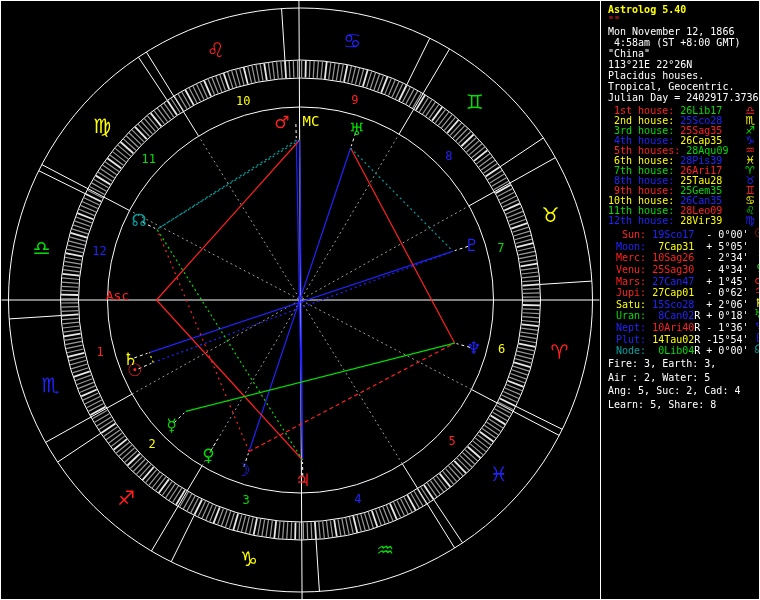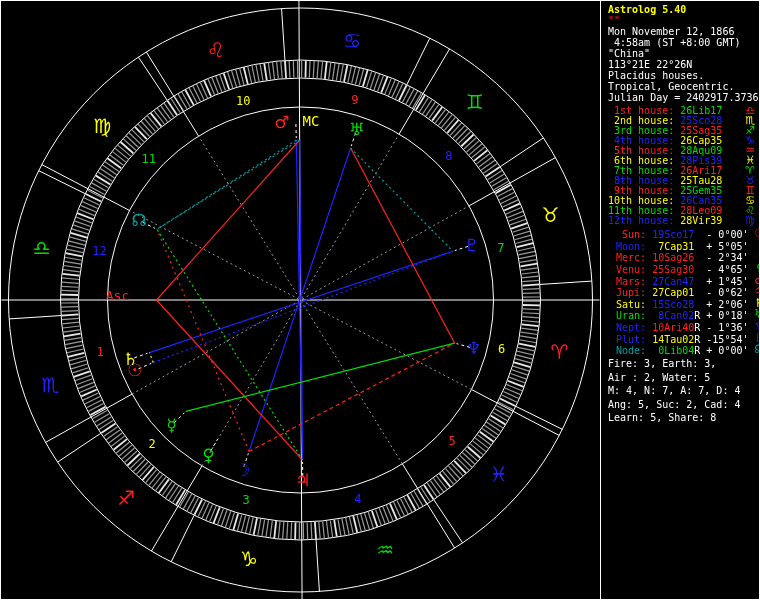--- a/index.html
+++ b/index.html
@@ -497,46 +497,45 @@
       <div class="pl">Placidus houses.</div>
       <div class="pl">Tropical, Geocentric.</div>
       <div class="pl">Julian Day = 2402917.3736</div>
     </div>
 
     <div id="houses-rows">
         <div class="hrow"><span style="color: rgb(255, 32, 32);"> 1st house: </span><span style="color: rgb(0, 221, 0);">26Lib17</span><span class="gl" style="color: rgb(255, 32, 32);">♎</span></div>
         <div class="hrow"><span style="color: rgb(255, 255, 0);"> 2nd house: </span><span style="color: rgb(34, 34, 255);">25Sco28</span><span class="gl" style="color: rgb(255, 255, 0);">♏</span></div>
         <div class="hrow"><span style="color: rgb(0, 221, 0);"> 3rd house: </span><span style="color: rgb(255, 32, 32);">25Sag35</span><span class="gl" style="color: rgb(0, 221, 0);">♐</span></div>
         <div class="hrow"><span style="color: rgb(34, 34, 255);"> 4th house: </span><span style="color: rgb(255, 255, 0);">26Cap35</span><span class="gl" style="color: rgb(34, 34, 255);">♑</span></div>
-        <div class="hrow"><span style="color: rgb(255, 32, 32);"> 5th house: </span><span style="color: rgb(0, 221, 0);">28Aqu09</span><span class="gl" style="color: rgb(255, 32, 32);">♒</span></div>
+        <div class="hrow"><span style="color: rgb(255, 32, 32);"> 5th houses: </span><span style="color: rgb(0, 221, 0);">28Aqu09</span><span class="gl" style="color: rgb(255, 32, 32);">♒</span></div>
         <div class="hrow"><span style="color: rgb(255, 255, 0);"> 6th house: </span><span style="color: rgb(34, 34, 255);">28Pis39</span><span class="gl" style="color: rgb(255, 255, 0);">♓</span></div>
         <div class="hrow"><span style="color: rgb(0, 221, 0); text-align: center;"> 7th house: </span><span style="color: rgb(255, 32, 32);">26Ari17</span><span class="gl" style="color: rgb(0, 221, 0);">♈</span></div>
         <div class="hrow"><span style="color: rgb(34, 34, 255);"> 8th house: </span><span style="color: rgb(255, 255, 0);">25Tau28</span><span class="gl" style="color: rgb(34, 34, 255);">♉</span></div>
         <div class="hrow"><span style="color: rgb(255, 32, 32); margin-top: 20px;"> 9th house: </span><span style="color: rgb(0, 221, 0);">25Gem35</span><span class="gl" style="color: rgb(255, 32, 32);">♊</span></div>
         <div class="hrow"><span style="color: rgb(255, 255, 0);">10th house: </span><span style="color: rgb(34, 34, 255);">26Can35</span><span class="gl" style="color: rgb(255, 255, 0);">♋</span></div>
         <div class="hrow"><span style="color: rgb(0, 221, 0);">11th house: </span><span style="color: rgb(255, 32, 32);">28Leo09</span><span class="gl" style="color: rgb(0, 221, 0);">♌</span></div>
         <div class="hrow"><span style="color: rgb(34, 34, 255);">12th house: </span><span style="color: rgb(255, 255, 0);">28Vir39</span><span class="gl" style="color: rgb(34, 34, 255);">♍</span></div>
       </div>
     <div id="planets-rows">
         <div class="prow"><span style="color: rgb(255, 32, 32);"> Sun: </span><span style="color: rgb(34, 34, 255);">19Sco17</span><span style="color: rgb(255, 255, 255);"> </span><span style="color: rgb(255, 255, 255);"> - 0°00'</span><span class="pgl" style="color: rgb(255, 32, 32);">☉</span></div>
         <div class="prow"><span style="color: rgb(34, 34, 255);">Moon: </span><span style="color: rgb(255, 255, 0);"> 7Cap31</span><span style="color: rgb(255, 255, 255);"> </span><span style="color: rgb(255, 255, 255);"> + 5°05'</span><span class="pgl" style="color: rgb(34, 34, 255);">☽</span></div>
         <div class="prow"><span style="color: rgb(255, 32, 32);">Merc: </span><span style="color: rgb(255, 32, 32);">10Sag26</span><span style="color: rgb(255, 255, 255);"> </span><span style="color: rgb(255, 255, 255);"> - 2°34'</span><span class="pgl" style="color: rgb(0, 221, 0);">☿</span></div>
-        <div class="prow"><span style="color: rgb(255, 32, 32); margin-top: 20px;">Venu: </span><span style="color: rgb(255, 32, 32);">25Sag30</span><span style="color: rgb(255, 255, 255);"> </span><span style="color: rgb(255, 255, 255);"> - 4°65'</span><span class="pgl" style="color: rgb(0, 221, 0);">♀</span></div>
+        <div class="prow"><span style="color: rgb(255, 32, 32); margin-top: 20px;">Venu: </span><span style="color: rgb(255, 32, 32);">25Sag30</span><span style="color: rgb(255, 255, 255);"> </span><span style="color: rgb(255, 255, 255);"> - 4°34'</span><span class="pgl" style="color: rgb(0, 221, 0);">♀</span></div>
         <div class="prow"><span style="color: rgb(255, 32, 32);">Mars: </span><span style="color: rgb(34, 34, 255);">27Can47</span><span style="color: rgb(255, 255, 255);"> </span><span style="color: rgb(255, 255, 255);"> + 1°45'</span><span class="pgl" style="color: rgb(255, 32, 32);">♂</span></div>
         <div class="prow"><span style="color: rgb(255, 32, 32);">Jupi: </span><span style="color: rgb(255, 255, 0);">27Cap01</span><span style="color: rgb(255, 255, 255);"> </span><span style="color: rgb(255, 255, 255);"> - 0°62'</span><span class="pgl" style="color: rgb(255, 32, 32);">♃</span></div>
         <div class="prow"><span style="color: rgb(255, 255, 0);">Satu: </span><span style="color: rgb(34, 34, 255); margin-top: 41px;">15Sco28</span><span style="color: rgb(255, 255, 255);"> </span><span style="color: rgb(255, 255, 255);"> + 2°06'</span><span class="pgl" style="color: rgb(255, 255, 0);">♄</span></div>
         <div class="prow"><span style="color: rgb(0, 221, 0);">Uran: </span><span style="color: rgb(34, 34, 255);"> 8Can02</span><span style="color: rgb(255, 255, 255);">R</span><span style="color: rgb(255, 255, 255);"> + 0°18'</span><span class="pgl" style="color: rgb(0, 221, 0);">♅</span></div>
         <div class="prow"><span style="color: rgb(34, 34, 255);">Nept: </span><span style="color: rgb(255, 32, 32);">10Ari40</span><span style="color: rgb(255, 255, 255);">R</span><span style="color: rgb(255, 255, 255);"> - 1°36'</span><span class="pgl" style="color: rgb(34, 34, 255);">♆</span></div>
         <div class="prow"><span style="color: rgb(34, 34, 255);">Plut: </span><span style="color: rgb(255, 255, 0);">14Tau02</span><span style="color: rgb(255, 255, 255);">R</span><span style="color: rgb(255, 255, 255);"> -15°54'</span><span class="pgl" style="color: rgb(34, 34, 255);">♇</span></div>
         <div class="prow"><span style="color: rgb(0, 160, 160);">Node: </span><span style="color: rgb(0, 221, 0);"> 0Lib04</span><span style="color: rgb(255, 255, 255);">R</span><span style="color: rgb(255, 255, 255);"> + 0°00'</span><span class="pgl" style="color: rgb(0, 160, 160);">☊</span></div>
       </div>
 
     <div id="stats-block">
       <div class="srow">Fire: 3, Earth: 3,</div>
       <div class="srow">Air : 2, Water: 5</div>
-      <div class="srow">M: 4, N: 7, A: 7, D: 4</div>
       <div class="srow">Ang: 5, Suc: 2, Cad: 4</div>
       <div class="srow">Learn: 5, Share: 8</div>
     </div>
   </div>
 
   <div id="frame"></div>
 </div>
 
 </body></html>

